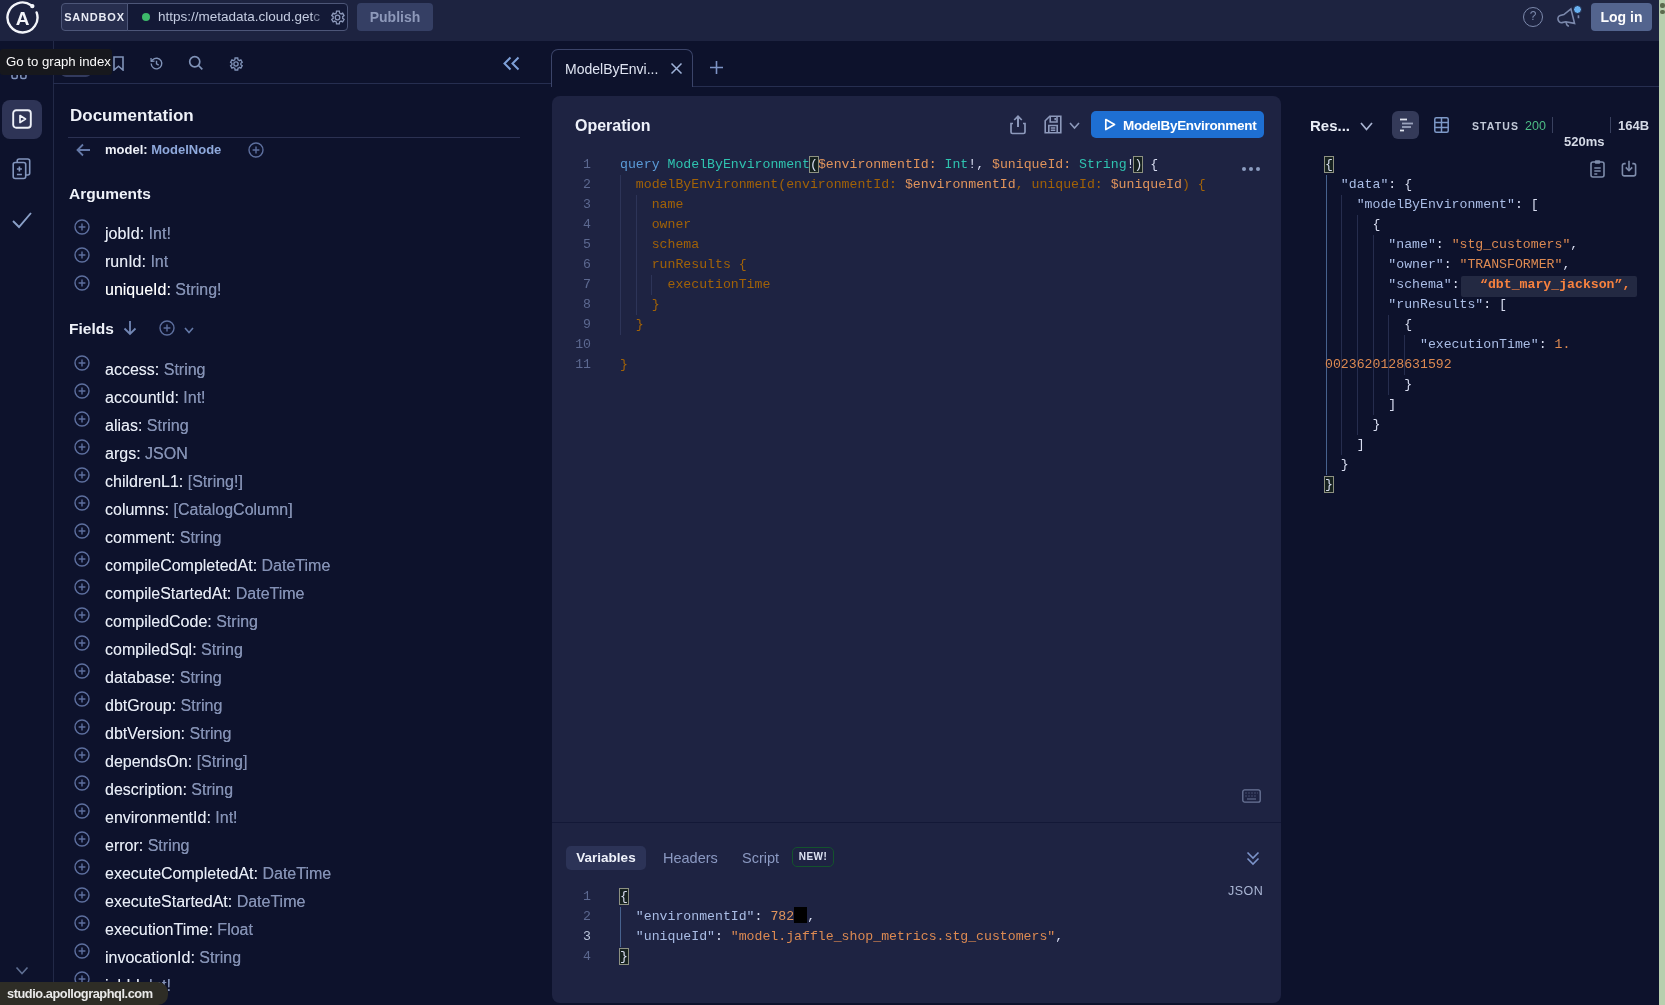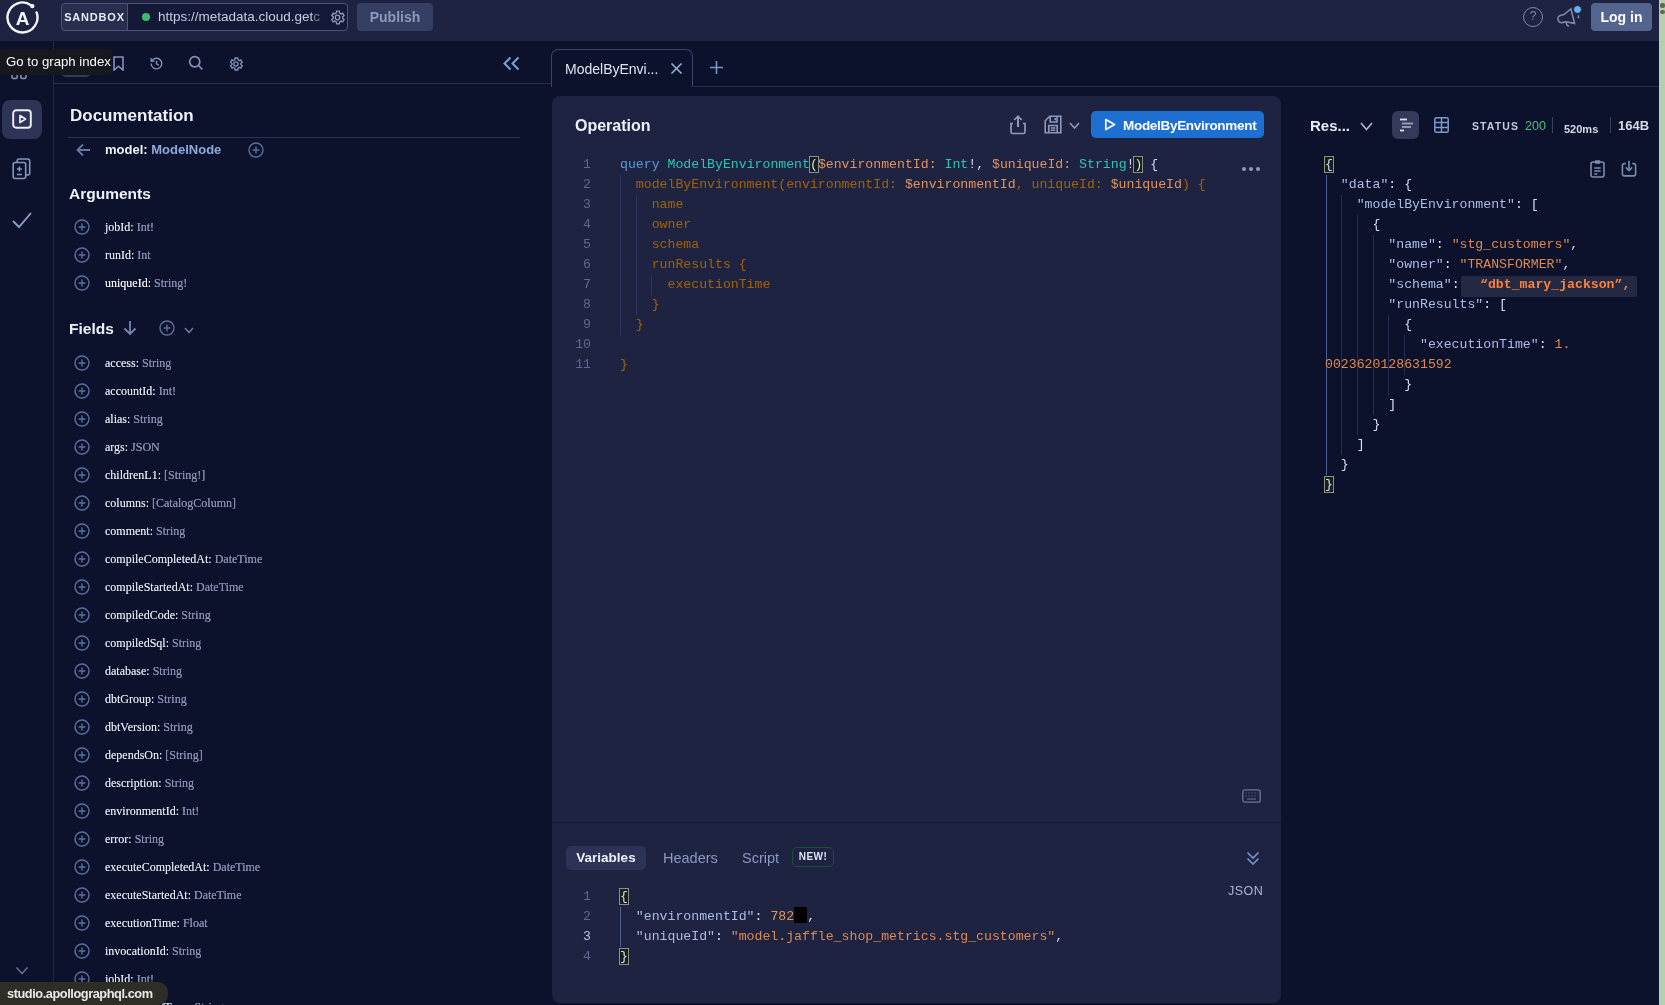--- a/index.html
+++ b/index.html
@@ -1,21 +1,21 @@
 <!DOCTYPE html>
 <html><head>
 <meta charset="utf-8">
 
 <meta charset="utf-8">
 <style>
   * { margin:0; padding:0; box-sizing:border-box; }
   html,body { width:1665px; height:1005px; overflow:hidden; }
   body { background:#0d122c; font-family:"Liberation Sans", sans-serif; position:relative; }
   .abs { position:absolute; }
-  .mono { font-family:Liberation Serif, serif; font-size:12px; text-shadow:0 0 .6px rgba(230,235,245,.55); }
+  .mono { font-family:Liberation Sans, sans-serif; font-size:16px; text-shadow:0 0 .6px rgba(230,235,245,.55);margin-top:7px; }
   .cl { position:absolute; height:20px; line-height:20px; white-space:pre; font-family:"Liberation Mono", monospace; font-size:13.2px; z-index:2; }
   .ln { position:absolute; width:30px; text-align:right; color:#5c6890; height:20px; line-height:20px; font-family:"Liberation Mono", monospace; font-size:13.2px; }
   .kw { color:#5b9bd8; }
   .ty { color:#2fc3b0; }
   .va { color:#e0945c; }
   .pu { color:#d7dcf0; }
   .fi { color:#a16207; }
   .key { color:#aabde6; }
   .str { color:#dd8a52; }
   .bb { outline:1.5px solid #8d9181; background:#16211f; }
@@ -382,21 +382,21 @@
     <path d="M5 9 h9" stroke="#9aa2bc"></path>
     <path d="M3 12.5 h4" stroke="#dfe3ee"></path>
 </svg>
 <svg class="abs" style="left:1434px;top:117px;" width="15" height="16" viewBox="0 0 15 16" fill="none" stroke="#7e99c8" stroke-width="1.5">
   <rect x="0.8" y="0.8" width="13.4" height="14.4" rx="1.5"></rect>
     <path d="M0.8 5.5 h13.4 M0.8 10.5 h13.4 M7.5 0.8 v14.4"></path>
 </svg>
 <div class="abs" style="left:1472px;top:120px;color:#c3cad9;font-size:10.5px;letter-spacing:1.1px;font-weight:bold;">STATUS</div>
 <div class="abs" style="left:1525px;top:119px;color:#4dbd85;font-size:12.5px;">200</div>
 <div class="abs" style="left:1552px;top:117px;width:1px;height:16px;background:#39415f;"></div>
-<div class="abs" style="left:1564px;top:123px;color:#d5dae6;font-size:11px;font-weight:bold;">520ms</div>
+<div class="abs" style="left:1564px;top:134px;color:#d5dae6;font-size:13px;font-weight:bold;">520ms</div>
 <div class="abs" style="left:1610px;top:117px;width:1px;height:16px;background:#39415f;"></div>
 <div class="abs" style="left:1618px;top:118px;color:#d5dae6;font-size:13px;font-weight:bold;">164B</div>
 
 <svg class="abs" style="left:1590px;top:159px;" width="15" height="19" viewBox="0 0 15 19" fill="none" stroke="#7e8cab" stroke-width="1.6">
   <rect x="1" y="3" width="13" height="15" rx="2"></rect>
     <rect x="4.8" y="1.2" width="5.4" height="3.6" rx="1" fill="#7e8cab" stroke="none"></rect>
     <path d="M4.3 9 h6.4 M4.3 12 h6.4 M4.3 15 h3"></path>
 </svg>
 <svg class="abs" style="left:1621px;top:160px;" width="16" height="18" viewBox="0 0 16 18" fill="none" stroke="#7e8cab" stroke-width="1.6">
   <path d="M4.7 3.6 H3.3 A1.9 1.9 0 0 0 1.4 5.5 V14 A1.9 1.9 0 0 0 3.3 15.9 H12.7 A1.9 1.9 0 0 0 14.6 14 V5.5 A1.9 1.9 0 0 0 12.7 3.6 H11.3"></path>

